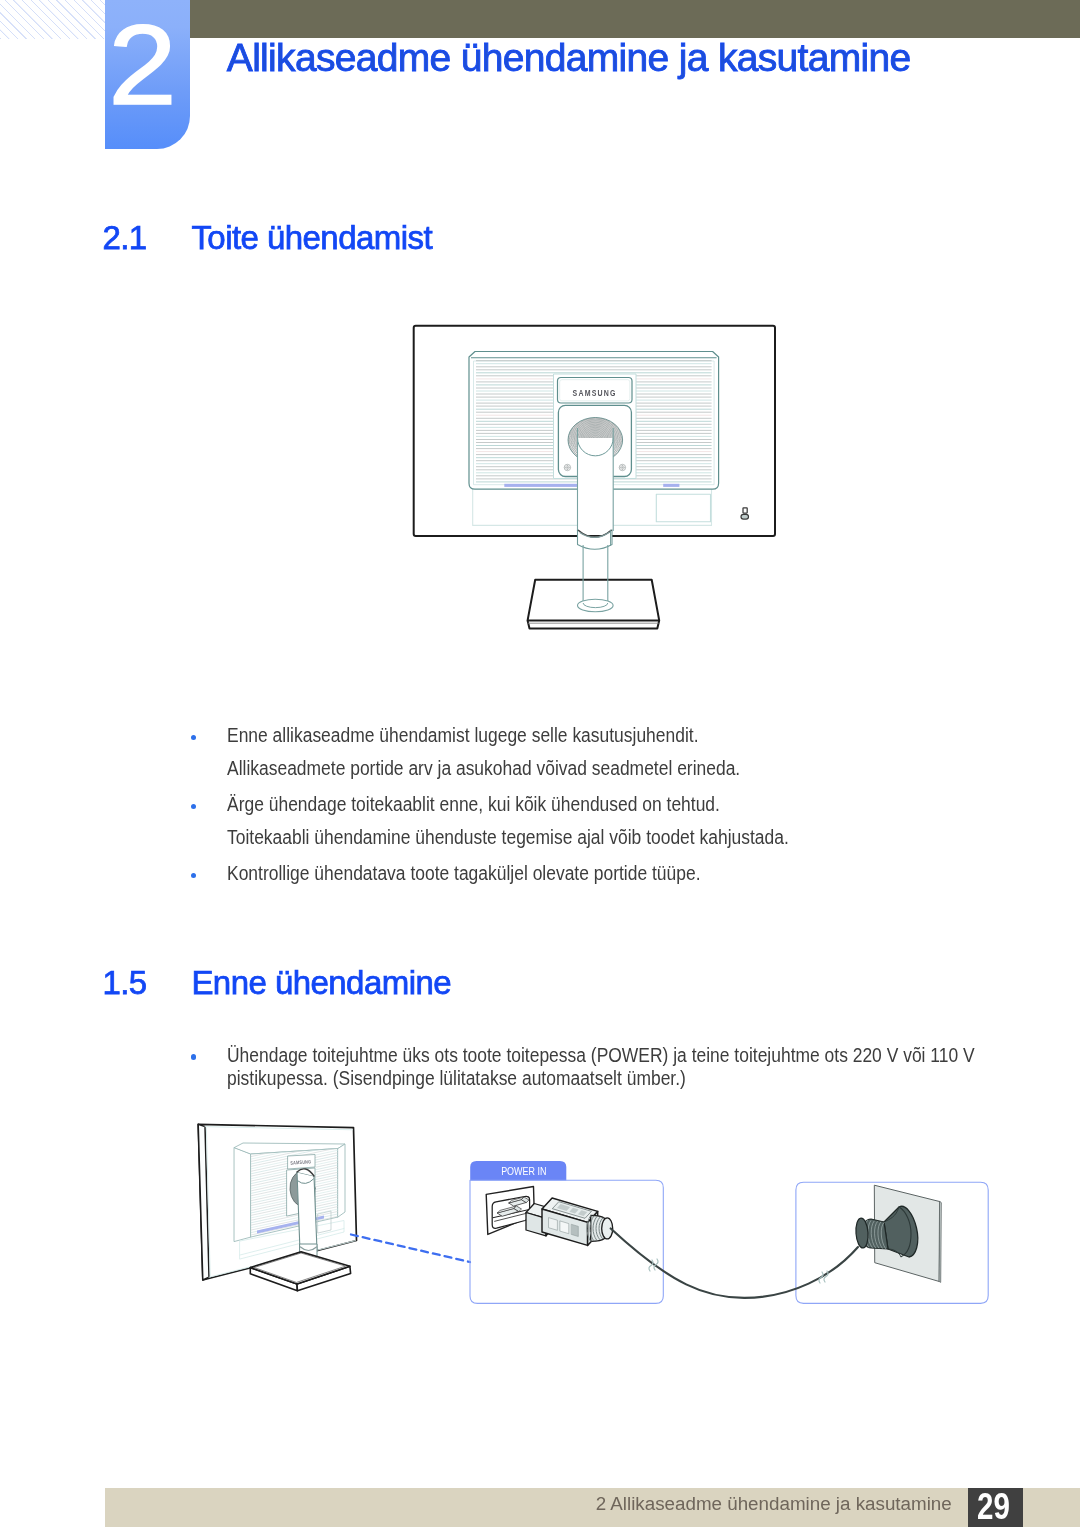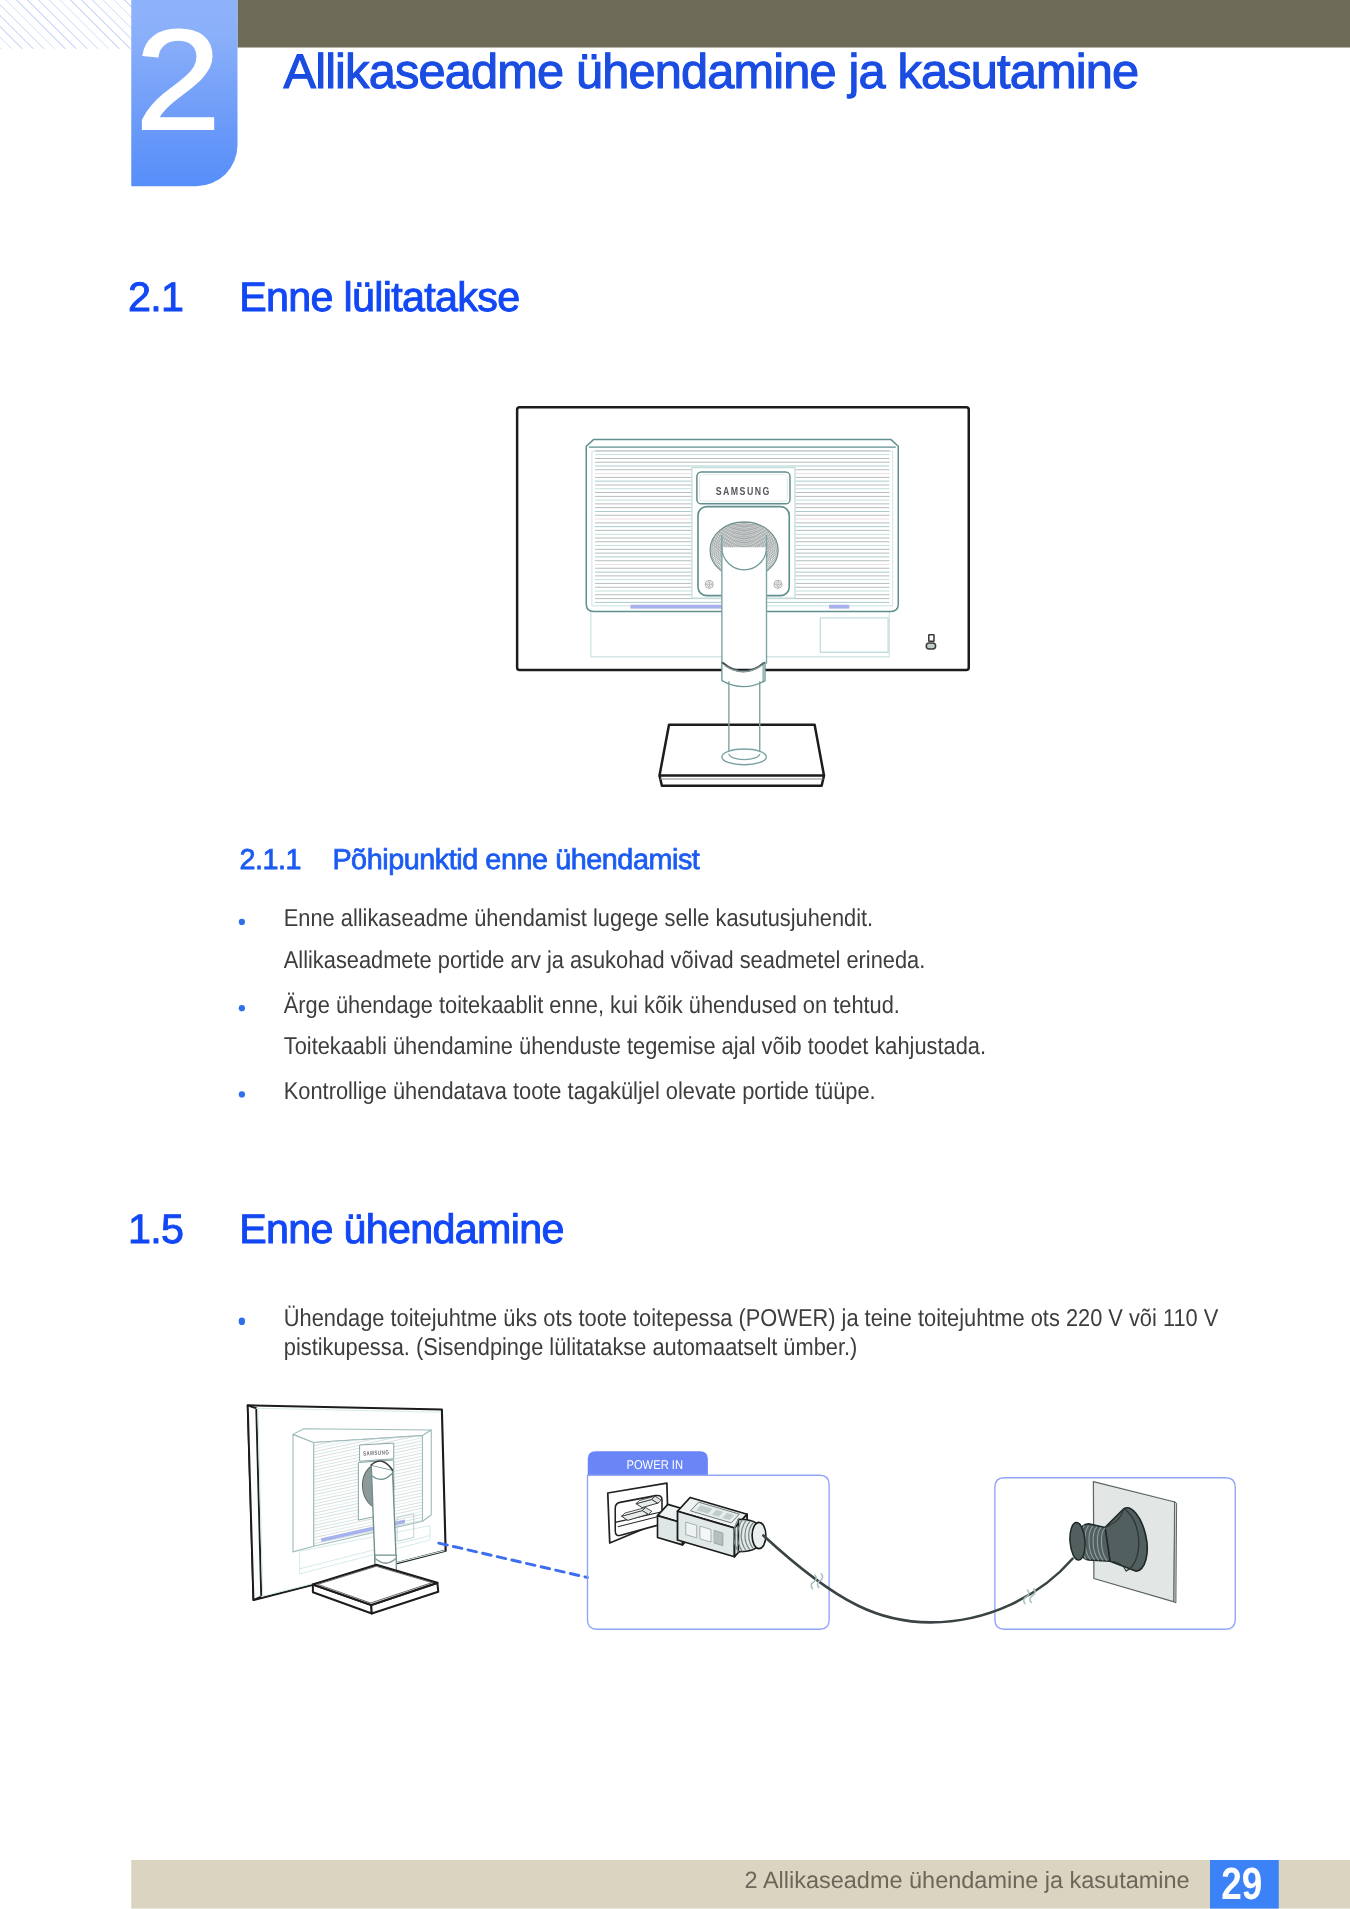--- a/index.html
+++ b/index.html
@@ -33,21 +33,21 @@
       line-height:1;-webkit-text-stroke:0.6px #1b5bf2;letter-spacing:-0.35px;transform:translateZ(0);}
   .h3 .t2{margin-left:25px;}
 
   
   .bul{position:absolute;width:5.6px;height:5.6px;border-radius:50%;background:#2d70ea;}
   .ln{position:absolute;left:226.5px;color:#3d3d3d;font-size:19.5px;line-height:1;white-space:nowrap;
       transform-origin:left top;transform:scaleX(0.895) translateZ(0);}
 
   
   .footbar{position:absolute;left:105px;top:1488px;width:975px;height:39px;background:#dad4c0;}
-  .footnum{position:absolute;left:967.5px;top:1488px;width:55px;height:39px;background:#3b82f6;}
+  .footnum{position:absolute;left:967.5px;top:1488px;width:55px;height:39px;background:#404040;}
   .footnum span{position:absolute;left:-2px;top:-1px;width:55px;text-align:center;line-height:39px;color:#fff;
      font-size:36px;font-weight:bold;display:block;transform:scaleX(0.82) translateZ(0);}
   .foottxt{position:absolute;left:595.7px;top:1494.5px;color:#6f665b;font-size:18.8px;line-height:1;
      white-space:nowrap;transform:translateZ(0);text-align:center;}
 
   svg{display:block;}
   .fig{position:absolute;}
 </style>
 </head>
 <body>
@@ -55,21 +55,21 @@
 <div class="page">
   <div class="hatch"></div>
   <div class="olivebar"></div>
   <div class="chapbox">
     <div class="chapnum">2</div>
   </div>
   <div class="chaptitle">Allikaseadme ühendamine ja kasutamine</div>
 
   <div class="h2" style="left:102.4px;top:221.2px;">
     <span class="num">2.1</span>
-    <span class="txt">Enne lülitatakse</span>
+    <span class="txt">Toite ühendamist</span>
   </div>
 
   <div class="fig" id="fig-monitor" style="left:405px;top:320px;">
       <svg width="385" height="320" viewBox="0 0 385 320" xmlns="http://www.w3.org/2000/svg">
         <defs>
           <clipPath id="domeclip">
             <ellipse cx="190.3" cy="120" rx="27.3" ry="22.5"></ellipse>
           </clipPath>
         </defs>
         <g fill="none" stroke-linejoin="round" stroke-linecap="butt">
@@ -260,23 +260,20 @@
           <path d="M205.5,209.8 L205.5,226.0" stroke="#6f9a99" stroke-width="0.9"></path>
           <path d="M178.1,225 L178.1,283 M202.8,225 L202.8,283" stroke="#7aa3a2" stroke-width="1.1"></path>
           <ellipse cx="190.3" cy="285.5" rx="17.8" ry="6.3" fill="#ffffff" stroke="#7aa3a2" stroke-width="1.1"></ellipse>
           <path d="M178.1,283 A 12 4.5 0 0 0 202.8,283" fill="#ffffff" stroke="#7aa3a2" stroke-width="1"></path>
           <rect x="338" y="187.8" width="4.2" height="5.2" rx="0.5" fill="#fff" stroke="#3a3a3a" stroke-width="1.25"></rect>
           <rect x="336" y="194.3" width="7.5" height="4.8" rx="2.4" fill="#bfcccb" stroke="#3a3a3a" stroke-width="1.2"></rect>
         </g>
       </svg>
     </div>
 
-  <div class="h3" style="left:191.5px;top:676.3px;">
-    <span>2.1.1</span><span class="t2">Põhipunktid enne ühendamist</span>
-  </div>
 
   <div class="bul" style="left:190.5px;top:734.5px;"></div>
   <div class="ln" style="top:725.6px;">Enne allikaseadme ühendamist lugege selle kasutusjuhendit.</div>
   <div class="ln" style="top:759.3px;">Allikaseadmete portide arv ja asukohad võivad seadmetel erineda.</div>
 
   <div class="bul" style="left:190.5px;top:803.9px;"></div>
   <div class="ln" style="top:794.9px;">Ärge ühendage toitekaablit enne, kui kõik ühendused on tehtud.</div>
   <div class="ln" style="top:827.6px;">Toitekaabli ühendamine ühenduste tegemise ajal võib toodet kahjustada.</div>
 
   <div class="bul" style="left:190.5px;top:872.8px;"></div>

